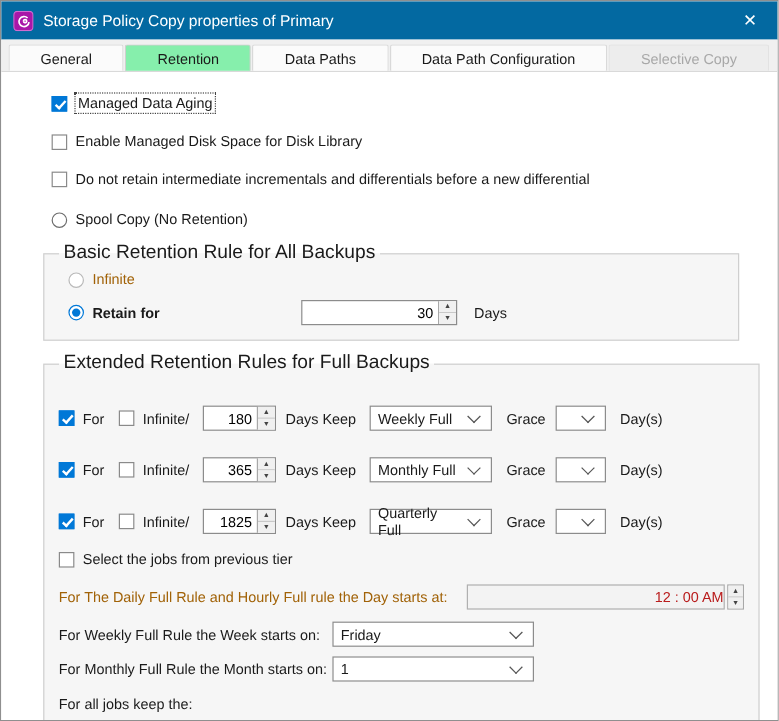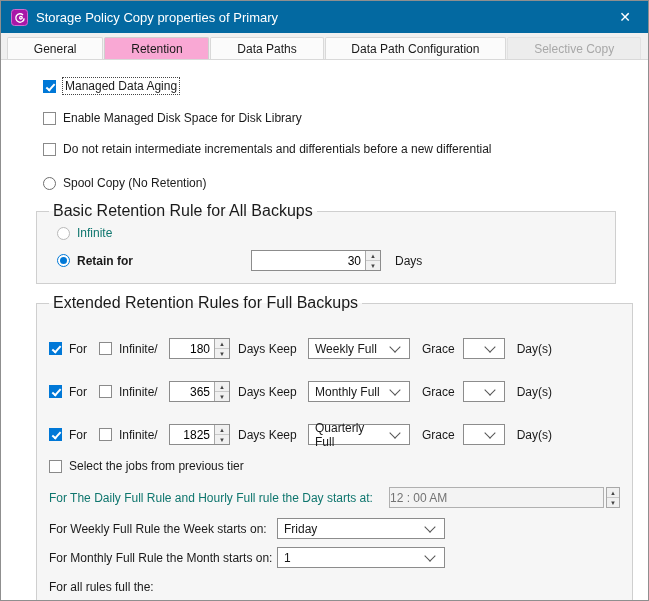--- a/index.html
+++ b/index.html
@@ -10,54 +10,54 @@
   .titlebar{height:32px;background:#0369a1;display:flex;align-items:center;padding:0 10px;gap:8px;}
   .titlebar .app-icon{width:17px;height:17px;flex:0 0 auto;}
   .titlebar .title{color:#ffffff;font-size:13px;flex:1;white-space:nowrap;overflow:hidden;}
   .titlebar .close{color:#ffffff;font-size:14px;width:26px;text-align:center;cursor:default;}
 
   
   .tabs{background:#f0f0f0;padding:4px 6px 0 6px;}
   .tab-row{display:flex;}
   .tab{flex:1 1 auto;text-align:center;padding:4px 10px 3px 10px;background:#fbfbfb;border:1px solid #d9d9d9;border-bottom:none;margin-right:1px;white-space:nowrap;color:#1a1a1a;border-radius:2px 2px 0 0;}
   .tab.disabled{color:#a8a8a8;background:#ededed;border-color:#e2e2e2;}
-  .tab.active{background:#f9a8d4;border-color:#cfcfcf;}
+  .tab.active{background:#86efac;border-color:#cfcfcf;}
   .content{background:#ffffff;border-top:1px solid #d9d9d9;padding:14px 14px 0 35px;}
 
   
   .row{display:flex;align-items:center;}
   .chk{width:13px;height:13px;box-sizing:border-box;border:1px solid #8a8a8a;background:#ffffff;display:inline-block;position:relative;flex:0 0 auto;}
   .chk.checked{background:#0078d7;border-color:#0078d7;}
   .chk.checked::after{content:"";position:absolute;left:4px;top:1px;width:3px;height:7px;border:solid #ffffff;border-width:0 2px 2px 0;transform:rotate(42deg);}
   .radio{width:13px;height:13px;box-sizing:border-box;border:1px solid #6e6e6e;border-radius:50%;background:#ffffff;display:inline-block;position:relative;flex:0 0 auto;}
   .radio.sel{border-color:#0078d7;}
   .radio.sel::after{content:"";position:absolute;left:2px;top:2px;width:7px;height:7px;border-radius:50%;background:#0078d7;}
   .radio.disabled{border-color:#b9b9b9;}
   .lbl{margin-left:7px;}
   .lbl.focus{outline:1px dotted #444;padding:1px 2px;}
-  .dis{color:#0f766e;}
+  .dis{color:#a16207;}
   .bold{font-weight:bold;}
 
   .numwrap{display:inline-flex;align-items:stretch;border:1px solid #8c8c8c;background:#ffffff;height:21px;box-sizing:border-box;}
   .numwrap input{border:none;outline:none;padding:0 4px;text-align:right;font-family:"Liberation Sans",sans-serif;font-size:12px;min-width:0;background:transparent;}
   .spin{width:14px;display:flex;flex-direction:column;border-left:1px solid #a8a8a8;flex:0 0 auto;}
   .spin .sb{flex:1;display:flex;align-items:center;justify-content:center;background:#f0f0f0;font-size:6px;line-height:6px;color:#444;border-bottom:1px solid #c8c8c8;}
   .spin .sb:last-child{border-bottom:none;}
 
   .dd{display:inline-flex;align-items:center;justify-content:space-between;border:1px solid #8c8c8c;background:#ffffff;height:21px;box-sizing:border-box;padding:0 8px 0 6px;}
   .dd .chev{width:7px;height:7px;border:solid #555;border-width:0 1.5px 1.5px 0;transform:rotate(45deg);margin:-3px 2px 0 8px;flex:0 0 auto;}
 
   fieldset{border:1px solid #cfcfcf;background:#f6f6f6;margin:0;padding:4px 12px 10px 12px;}
   legend{padding:0 4px;font-size:16px;color:#1a1a1a;}
 
   .hl-wrap{position:relative;display:inline-flex;align-items:center;padding:4px 14px 4px 4px;}
   .hl-overlay{position:absolute;inset:0;background:#e2e52b;mix-blend-mode:multiply;pointer-events:none;}
 
   .ext-row{display:flex;align-items:center;margin-top:22px;}
-  .timefield{display:inline-flex;align-items:center;justify-content:flex-start;border:1px solid #b0b0b0;background:#f3f3f3;color:#737373;height:21px;box-sizing:border-box;width:215px;}
+  .timefield{display:inline-flex;align-items:center;justify-content:flex-end;border:1px solid #b0b0b0;background:#f3f3f3;color:#b91c1c;height:21px;box-sizing:border-box;width:215px;}
   .timespin{height:21px;box-sizing:border-box;border:1px solid #a8a8a8;width:14px;display:flex;flex-direction:column;margin-left:2px;}
   .timespin .sb{flex:1;display:flex;align-items:center;justify-content:center;background:#f0f0f0;font-size:6px;line-height:6px;color:#444;border-bottom:1px solid #c8c8c8;}
   .timespin .sb:last-child{border-bottom:none;}
 </style>
 </head>
 <body>
 
 <div class="dialog">
 
   <div class="titlebar">
@@ -225,21 +225,21 @@
 
       <div class="row" style="margin-top:8px;">
         <span style="width:228px;">For Monthly Full Rule the Month starts on:</span>
         <span class="dd" style="width:168px;">
           <span>1</span>
           <span class="chev"></span>
         </span>
       </div>
 
       <div class="row" style="margin-top:12px;">
-        <span>For all rules full the:</span>
+        <span>For all jobs keep the:</span>
       </div>
 
       <div class="row" style="margin:8px 0 0 22px;">
         <span class="radio"></span>
         <span class="lbl">First full backup of time period</span>
       </div>
 
       <div style="margin:3px 0 0 18px;">
         <span class="hl-wrap">
           <span class="radio sel"></span>

